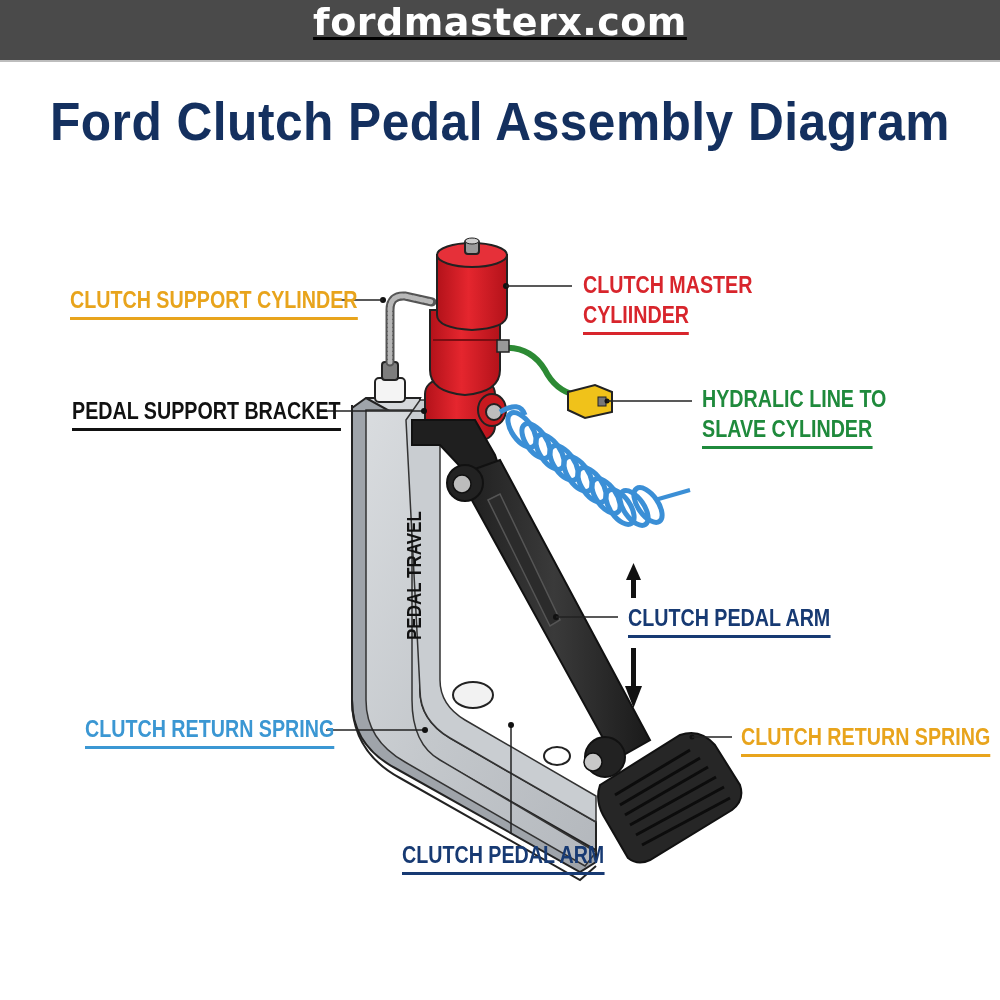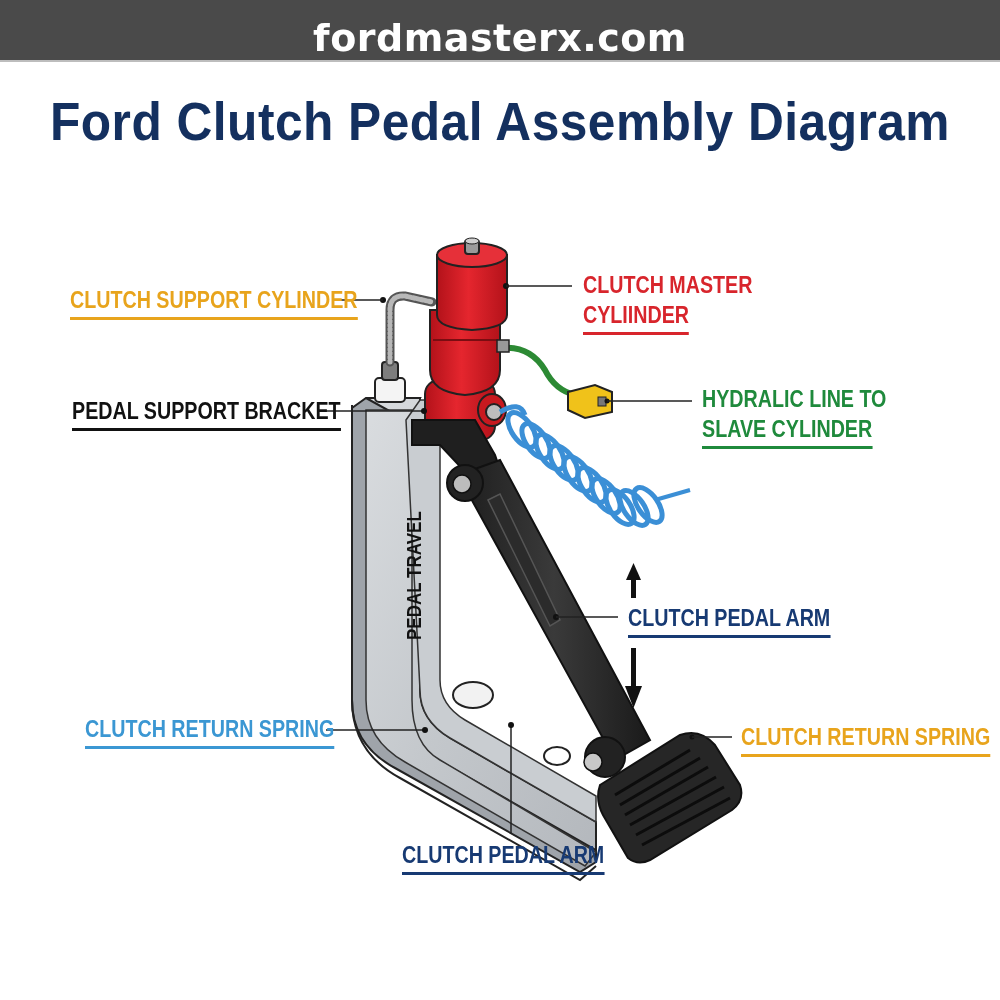--- a/index.html
+++ b/index.html
@@ -4,21 +4,21 @@
 <style>
   html, body { margin: 0; padding: 0; }
   body {
     width: 1000px; height: 1000px; position: relative; overflow: hidden;
     background: #ffffff;
     font-family: "Liberation Sans", "DejaVu Sans", sans-serif;
   }
   .topbar {
     position: absolute; left: 0; top: 0; width: 1000px; height: 60px;
     background: #4a4a4a; border-bottom: 2px solid #bdbdbd;
-    display: flex; align-items: flex-end; justify-content: center;
+    display: flex; align-items: flex-start; justify-content: center; text-decoration: underline;
   }
   .topbar .site {
     color: #ffffff; font-weight: bold; font-size: 38px; letter-spacing: 0.5px;
     font-family: "DejaVu Sans", sans-serif;
   }
   .title {
     position: absolute; left: 0; top: 90px; width: 1000px; text-align: center;
     color: #14305f; font-weight: bold; font-size: 54px;
     font-family: "Liberation Sans", sans-serif;
     transform: scaleX(0.92);

